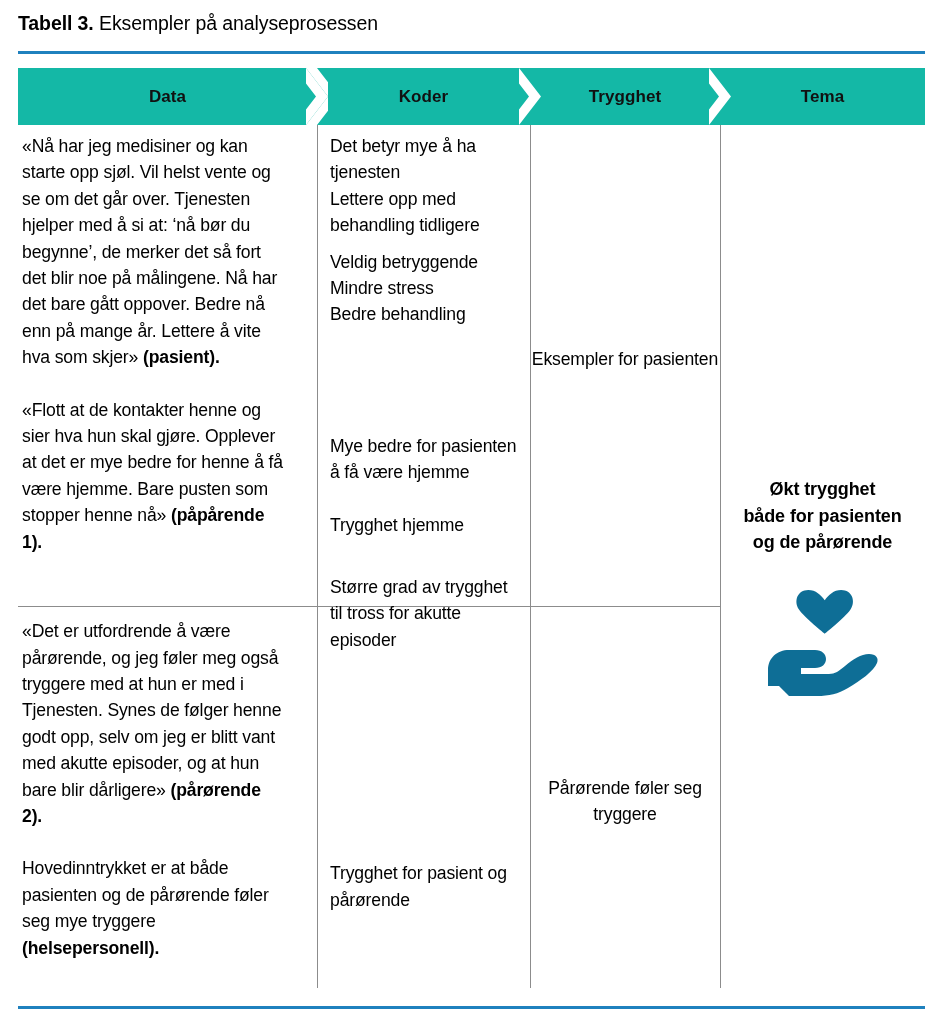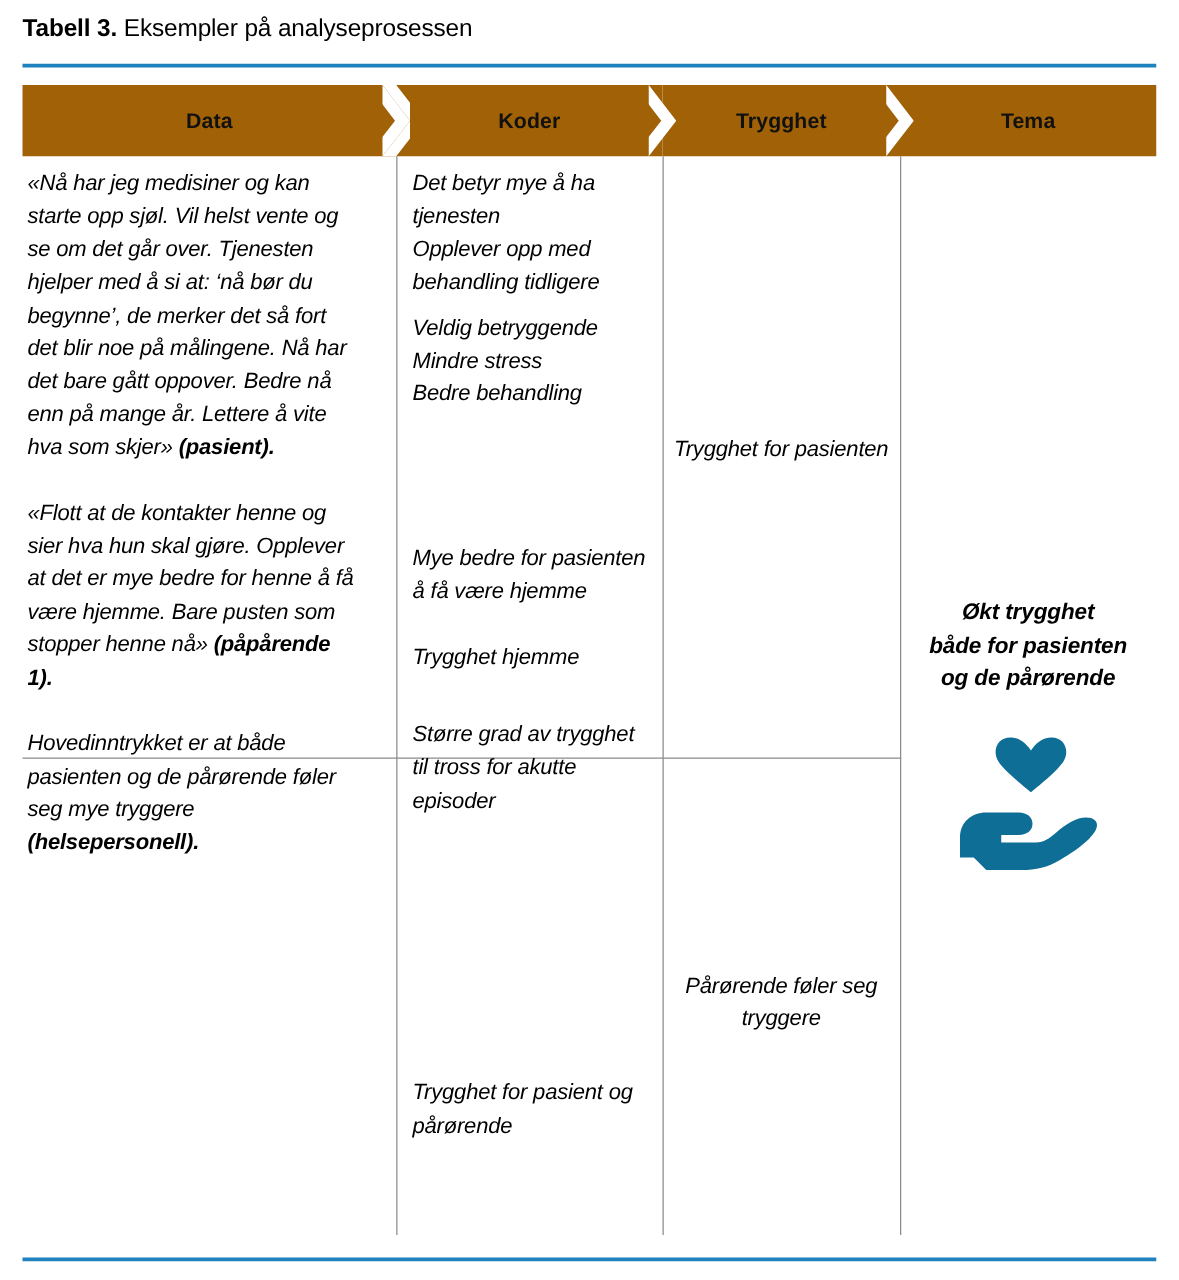--- a/index.html
+++ b/index.html
@@ -55,21 +55,21 @@
     position: absolute;
     left: 18px;
     top: 68px;
     width: 907px;
     height: 57px;
   }
   .hdr-cell {
     position: absolute;
     top: 0;
     height: 57px;
-    background: #a16207;
+    background: #14b8a6;
     display: flex;
     align-items: center;
     justify-content: center;
   }
   .hdr-label {
     font-size: 17px;
     font-weight: bold;
     letter-spacing: 0.1px;
     color: #111111;
     position: relative;
@@ -85,21 +85,20 @@
   }
   .chevron svg { display: block; }
 
   
   .body-area {
     position: absolute;
     left: 18px;
     top: 125px;
     width: 907px;
     height: 863px;
-    font-style: italic;
   }
   .vdiv {
     position: absolute;
     top: 0;
     width: 1px;
     height: 863px;
     background: #8C8C8C;
   }
   .hdiv {
     position: absolute;
@@ -232,37 +231,38 @@
 
     <div class="vdiv" style="left:299px;"></div>
     <div class="vdiv" style="left:512px;"></div>
     <div class="vdiv" style="left:702px;"></div>
 
     <div class="hdiv" style="left:0px;top:481px;width:703px;"></div>
 
     <div class="col col-data">
       <p class="q-block" style="margin-top:8px;"><span>«Nå har jeg medisiner og kan starte opp sjøl. Vil helst vente og se om det går over. Tjenesten hjelper med å si at: ‘nå bør du begynne’, de merker det så fort det blir noe på målingene. Nå har det bare gått oppover. Bedre nå enn på mange år. Lettere å vite hva som skjer» </span><span class="q-src">(pasient).</span></p>
       <p class="q-block"><span>«Flott at de kontakter henne og sier hva hun skal gjøre. Opplever at det er mye bedre for henne å få være hjemme. Bare pusten som stopper henne nå» </span><span class="q-src">(påpårende 1).</span></p>
+      <p class="q-block" style="margin-top:63px;"><span>«Det er utfordrende å være pårørende, og jeg føler meg også tryggere med at hun er med i Tjenesten. Synes de følger henne godt opp, selv om jeg er blitt vant med akutte episoder, og at hun bare blir dårligere» </span><span class="q-src">(pårørende 2).</span></p>
       <p class="q-block"><span>Hovedinntrykket er at både pasienten og de pårørende føler seg mye tryggere </span><span class="q-src">(helsepersonell).</span></p>
     </div>
 
     <div class="col col-koder">
       <p class="code nowrap-lines" style="margin-top:8px;">Det betyr mye å ha tjenesten
-Opplever opp med behandling tidligere</p>
+Lettere opp med behandling tidligere</p>
       <p class="code nowrap-lines" style="margin-top:10px;">Veldig betryggende
 Mindre stress
 Bedre behandling</p>
       <p class="code nowrap-lines" style="margin-top:105px;">Mye bedre for pasienten å få være hjemme</p>
       <p class="code nowrap-lines" style="margin-top:26px;">Trygghet hjemme</p>
       <p class="code nowrap-lines" style="margin-top:36px;">Større grad av trygghet til tross for akutte episoder</p>
       <p class="code nowrap-lines" style="margin-top:207px;">Trygghet for pasient og pårørende</p>
     </div>
 
     <div class="col col-undertema">
-      <div class="sub nowrap-lines" style="top:221px;">Trygghet for pasienten</div>
+      <div class="sub nowrap-lines" style="top:221px;">Eksempler for pasienten</div>
       <div class="sub nowrap-lines" style="top:650px;">Pårørende føler seg tryggere</div>
     </div>
 
     <div class="col col-tema">
       <div class="tema-text nowrap-lines" style="top:351px;">Økt trygghet
 både for pasienten
 og de pårørende</div>
       <div class="tema-icon" style="top:463px;">
         <svg width="116" height="110" viewBox="0 0 116 110">
 

